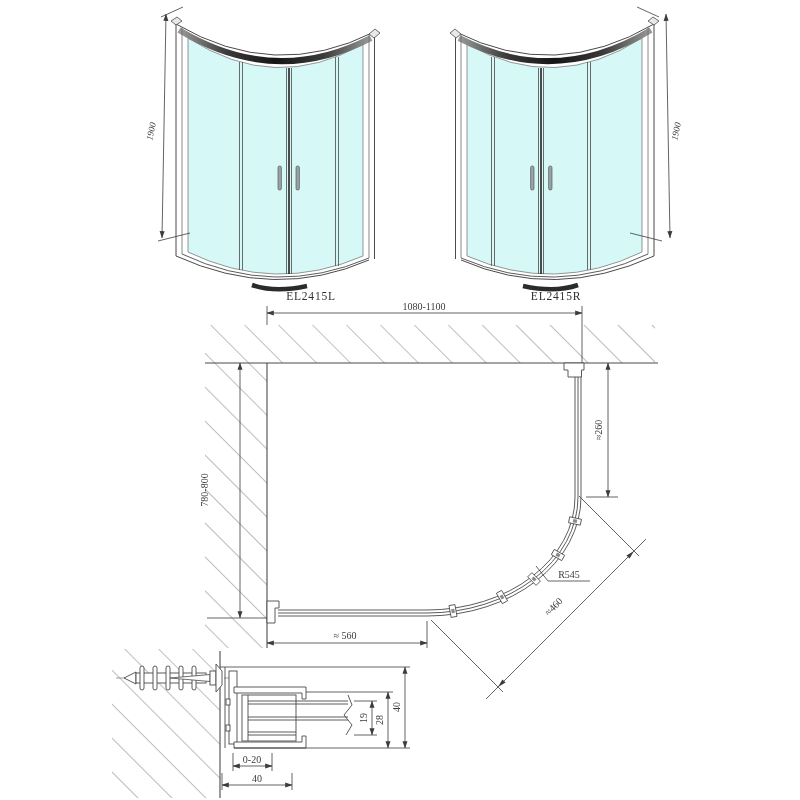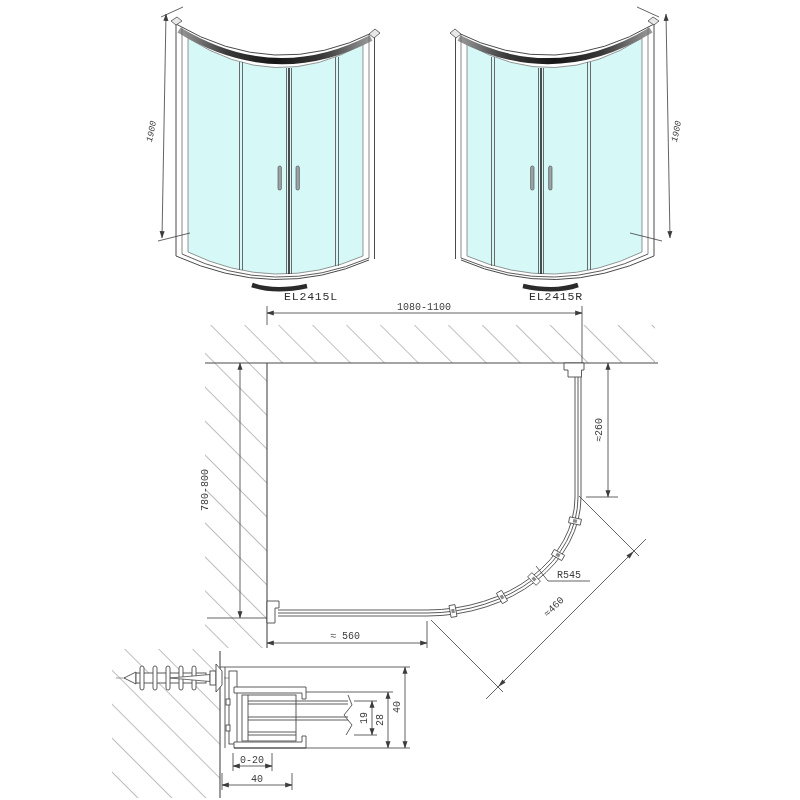--- a/index.html
+++ b/index.html
@@ -1,17 +1,17 @@
 <!DOCTYPE html>
 <html><head>
 <meta charset="utf-8">
 <style>
   html,body{margin:0;padding:0;background:#fff;}
   .canvas{position:relative;width:800px;height:800px;background:#ffffff;overflow:hidden;
-          font-family:Liberation Mono, monospace;}
+          font-family:Liberation Serif, serif;}
   svg{position:absolute;overflow:visible;}
   .dim-text{font-size:10px;fill:#3c3c3c;}
   .dim-text-small{font-size:9px;fill:#3c3c3c;font-style:italic;}
   .model-label{font-size:11.5px;letter-spacing:.8px;fill:#2f2f2f;}
 </style>
 </head>
 <body>
 
 <div class="canvas">
 

